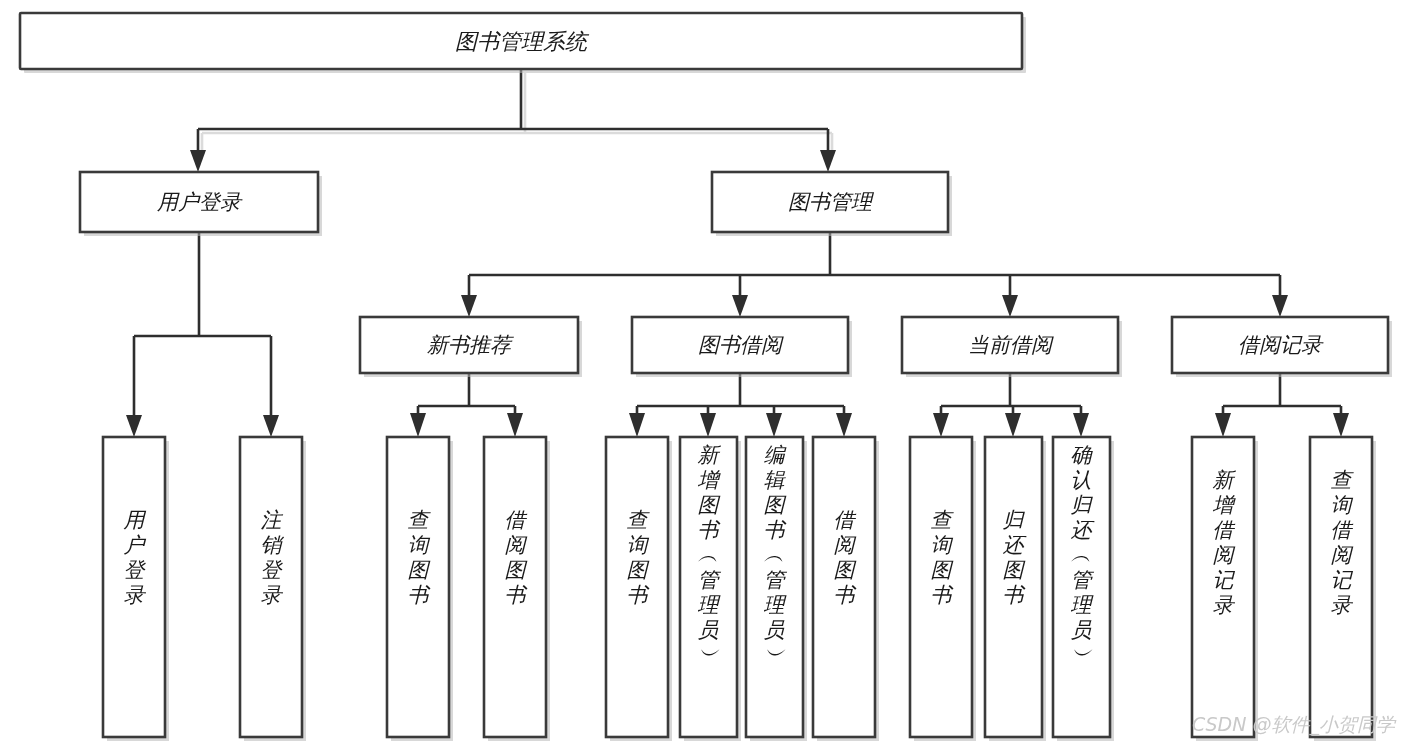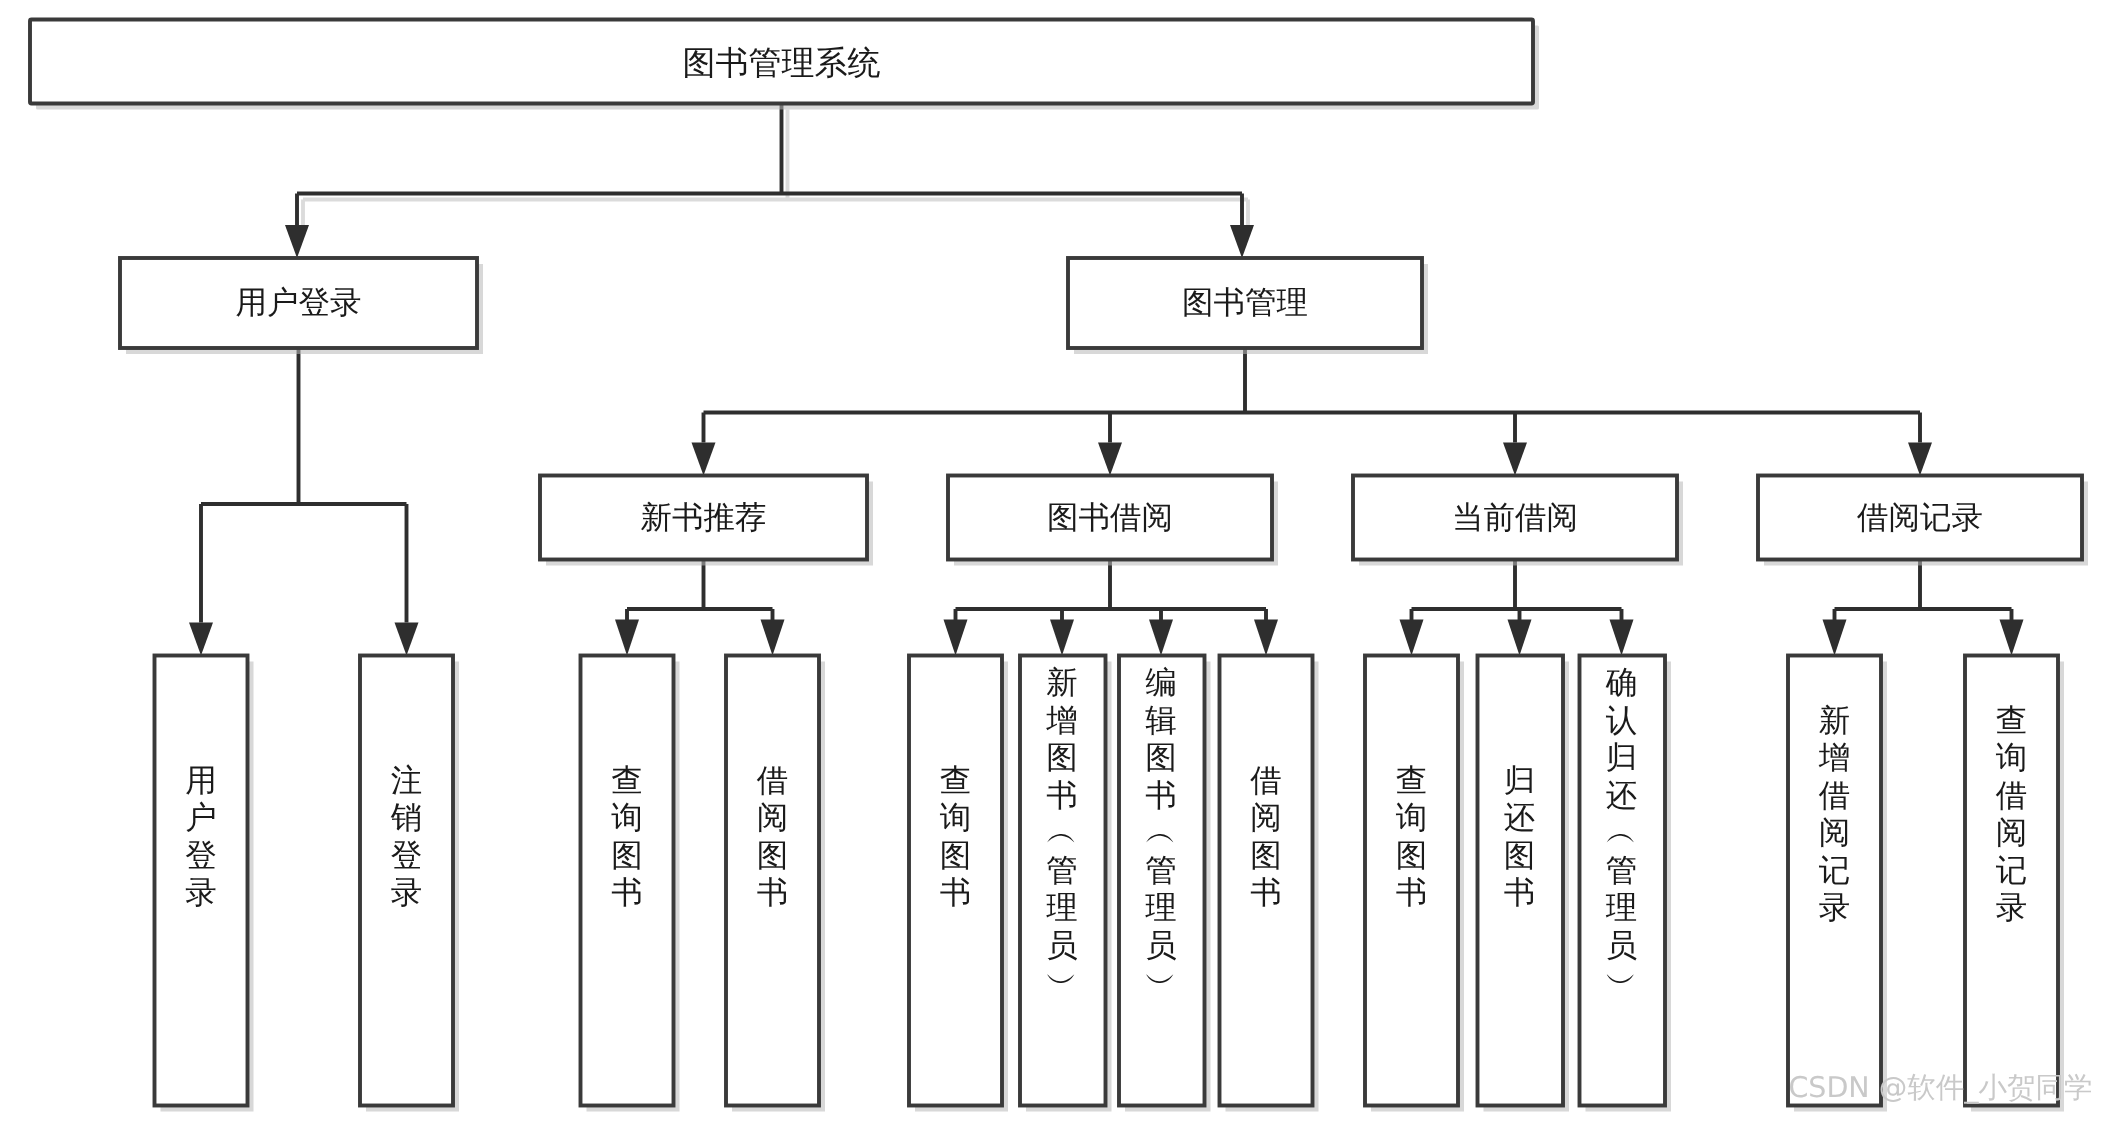--- a/index.html
+++ b/index.html
@@ -12,20 +12,21 @@
     width: 1405px;
     height: 747px;
     font-family: "DejaVu Sans", "Liberation Sans", sans-serif;
     overflow: hidden;
     position: relative;
   }
   #diagram-root {
     position: relative;
     width: 1231px;
     height: 747px;
+    font-style: italic;
   }
   svg#tree-svg {
     position: absolute;
     top: 0;
     left: 0;
     width: 1405px;
     height: 747px;
     display: block;
   }
   

